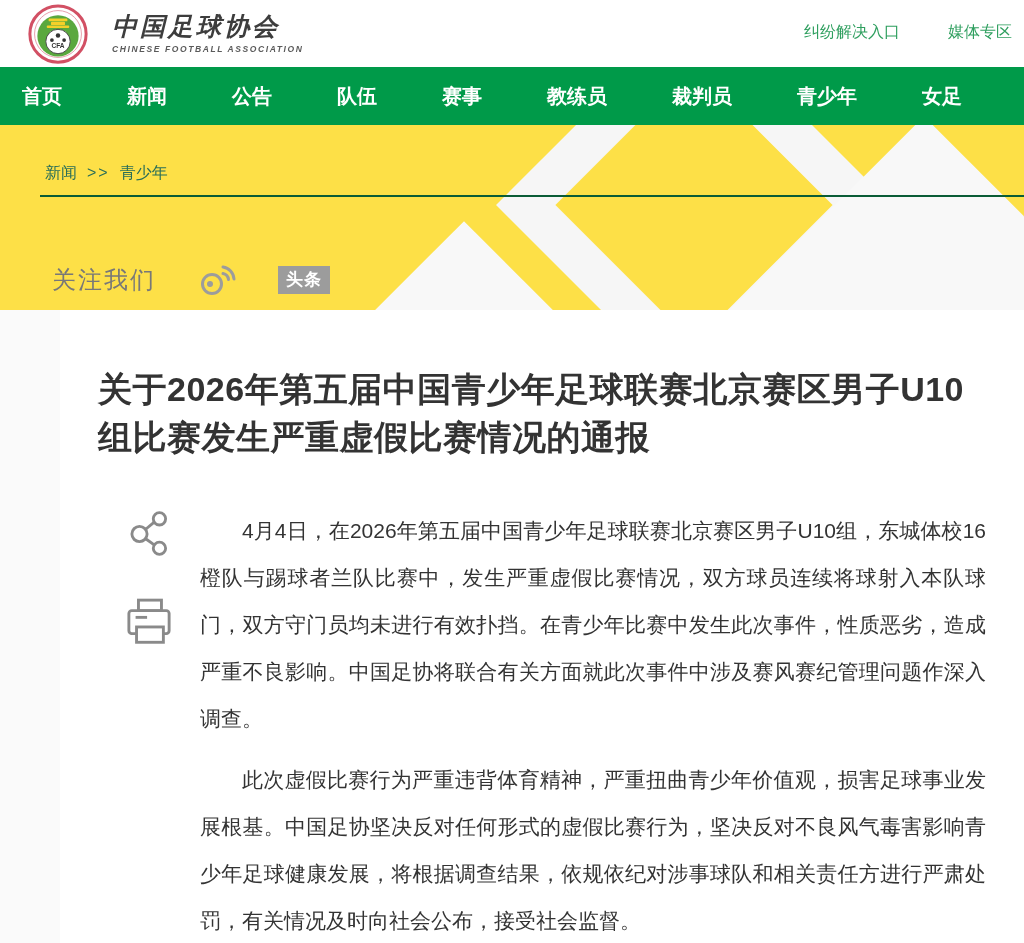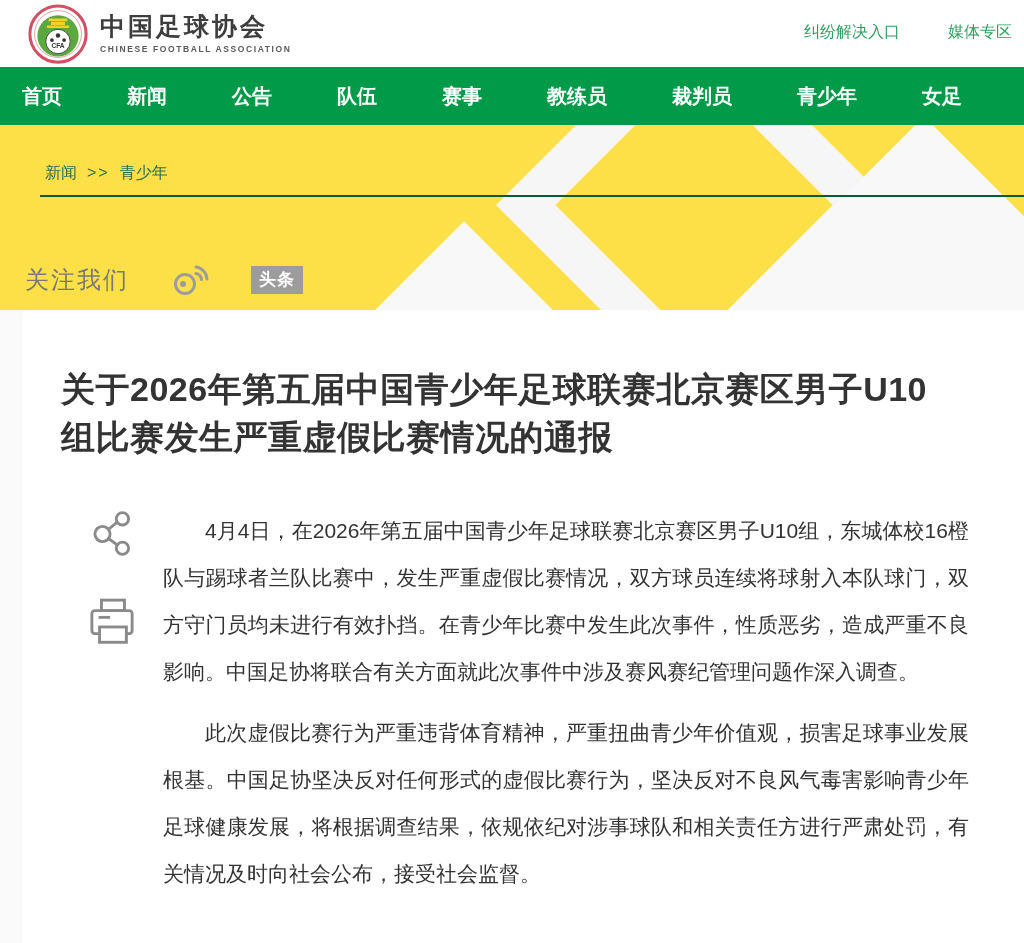--- a/index.html
+++ b/index.html
@@ -17,46 +17,46 @@
   html,body{margin:0;padding:0;}
   body{
     width:1024px;height:943px;overflow:hidden;background:#fff;
     font-family:"Liberation Sans","DejaVu Sans",sans-serif;
     color:var(--text_dark);
   }
   
   .site-header{height:67px;background:#fff;position:relative;display:flex;align-items:center;}
   .logo{display:flex;align-items:center;margin-left:28px;cursor:pointer;}
   .logo-badge{width:60px;height:60px;flex:0 0 auto;}
-  .logo-text{margin-left:12px;}
+  .logo-text{margin-left:24px;font-style:italic;}
   .logo-title{font-size:25px;font-weight:bold;color:#3d3d3d;letter-spacing:3px;line-height:1.1;}
   .logo-subtitle{font-size:8.5px;color:#5a5a5a;letter-spacing:1.6px;margin-top:3px;font-weight:bold;}
   .header-links{position:absolute;right:12px;top:22px;display:flex;gap:48px;}
   .header-links a{color:var(--link_green);font-size:16px;text-decoration:none;cursor:pointer;}
   
   .main-nav{height:58px;background:var(--nav_green);display:flex;align-items:center;
     padding-left:22px;gap:65px;overflow:hidden;white-space:nowrap;}
   .main-nav a{color:#fff;font-size:20px;font-weight:bold;text-decoration:none;cursor:pointer;flex:0 0 auto;}
   
   .mid{position:relative;height:185px;background:#fde047;overflow:hidden;}
   .wm{position:absolute;z-index:0;}
   .wm1{top:-60px;right:190px;width:280px;height:280px;border:42px solid #f6f6f6;transform:rotate(45deg);}
   .wm2{top:70px;right:-90px;width:380px;height:380px;background:#f8f8f8;transform:rotate(45deg);}
   .wm3{top:150px;right:430px;width:260px;height:260px;background:#f8f8f8;transform:rotate(45deg);}
   .breadcrumb{position:absolute;z-index:1;top:38px;left:45px;font-size:16px;color:var(--breadcrumb_green);}
   .breadcrumb a{color:var(--breadcrumb_green);text-decoration:none;cursor:pointer;}
   .breadcrumb .sep{margin:0 10px;letter-spacing:2px;}
   .mid-line{position:absolute;z-index:1;top:70px;left:40px;right:0;height:2px;background:var(--divider_green);}
-  .follow-row{position:absolute;z-index:1;top:138px;left:25px;display:flex;align-items:center;text-align:center;}
+  .follow-row{position:absolute;z-index:1;top:138px;left:52px;display:flex;align-items:center;text-align:center;}
   .follow-label{font-size:24px;color:#787878;letter-spacing:2px;}
   .weibo-icon{margin-left:42px;cursor:pointer;display:inline-flex;}
   .toutiao-badge{margin-left:40px;background:var(--badge_gray);color:#fff;font-size:17px;font-weight:bold;
     padding:4px 8px;letter-spacing:1px;cursor:pointer;border-radius:0;line-height:1.2;}
   
-  .main-bg{background:var(--section_bg);padding-left:23px;height:633px;}
+  .main-bg{background:var(--section_bg);padding-left:60px;height:633px;}
   .article-card{background:#fff;min-height:633px;padding:56px 38px 30px 38px;}
   .article-title{margin:0;font-size:34px;line-height:1.4;font-weight:bold;color:var(--text_dark);
     max-width:880px;letter-spacing:0.5px;}
   .article-date{margin-top:16px;font-size:15px;color:var(--date_gray);}
   .content-row{display:flex;margin-top:46px;}
   .icon-col{width:102px;flex:0 0 auto;display:flex;flex-direction:column;align-items:center;gap:38px;padding-top:2px;}
   .icon-col svg{cursor:pointer;}
   .article-body{flex:0 1 auto;max-width:806px;font-size:21px;line-height:47px;text-align:justify;color:var(--text_dark);}
   .article-body p{margin:0 0 14px 0;text-indent:2em;}
 </style>

